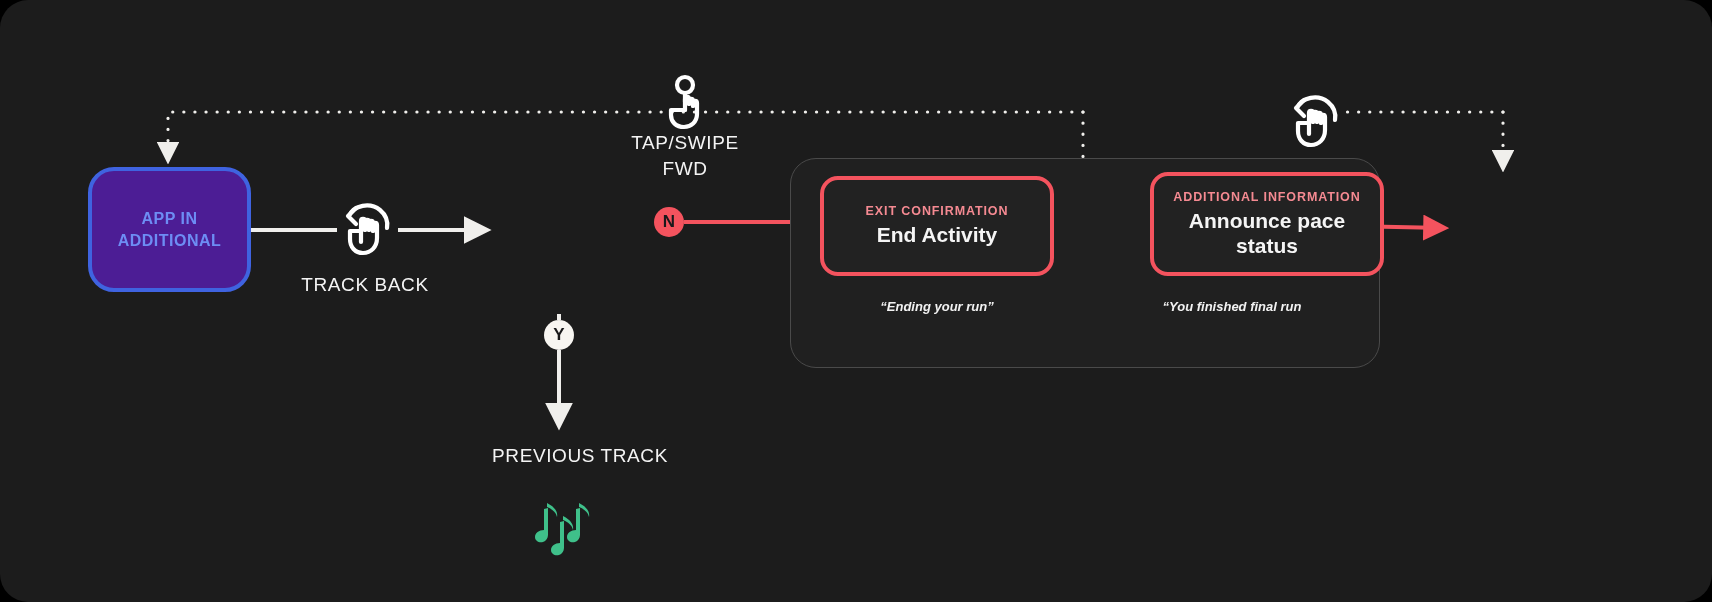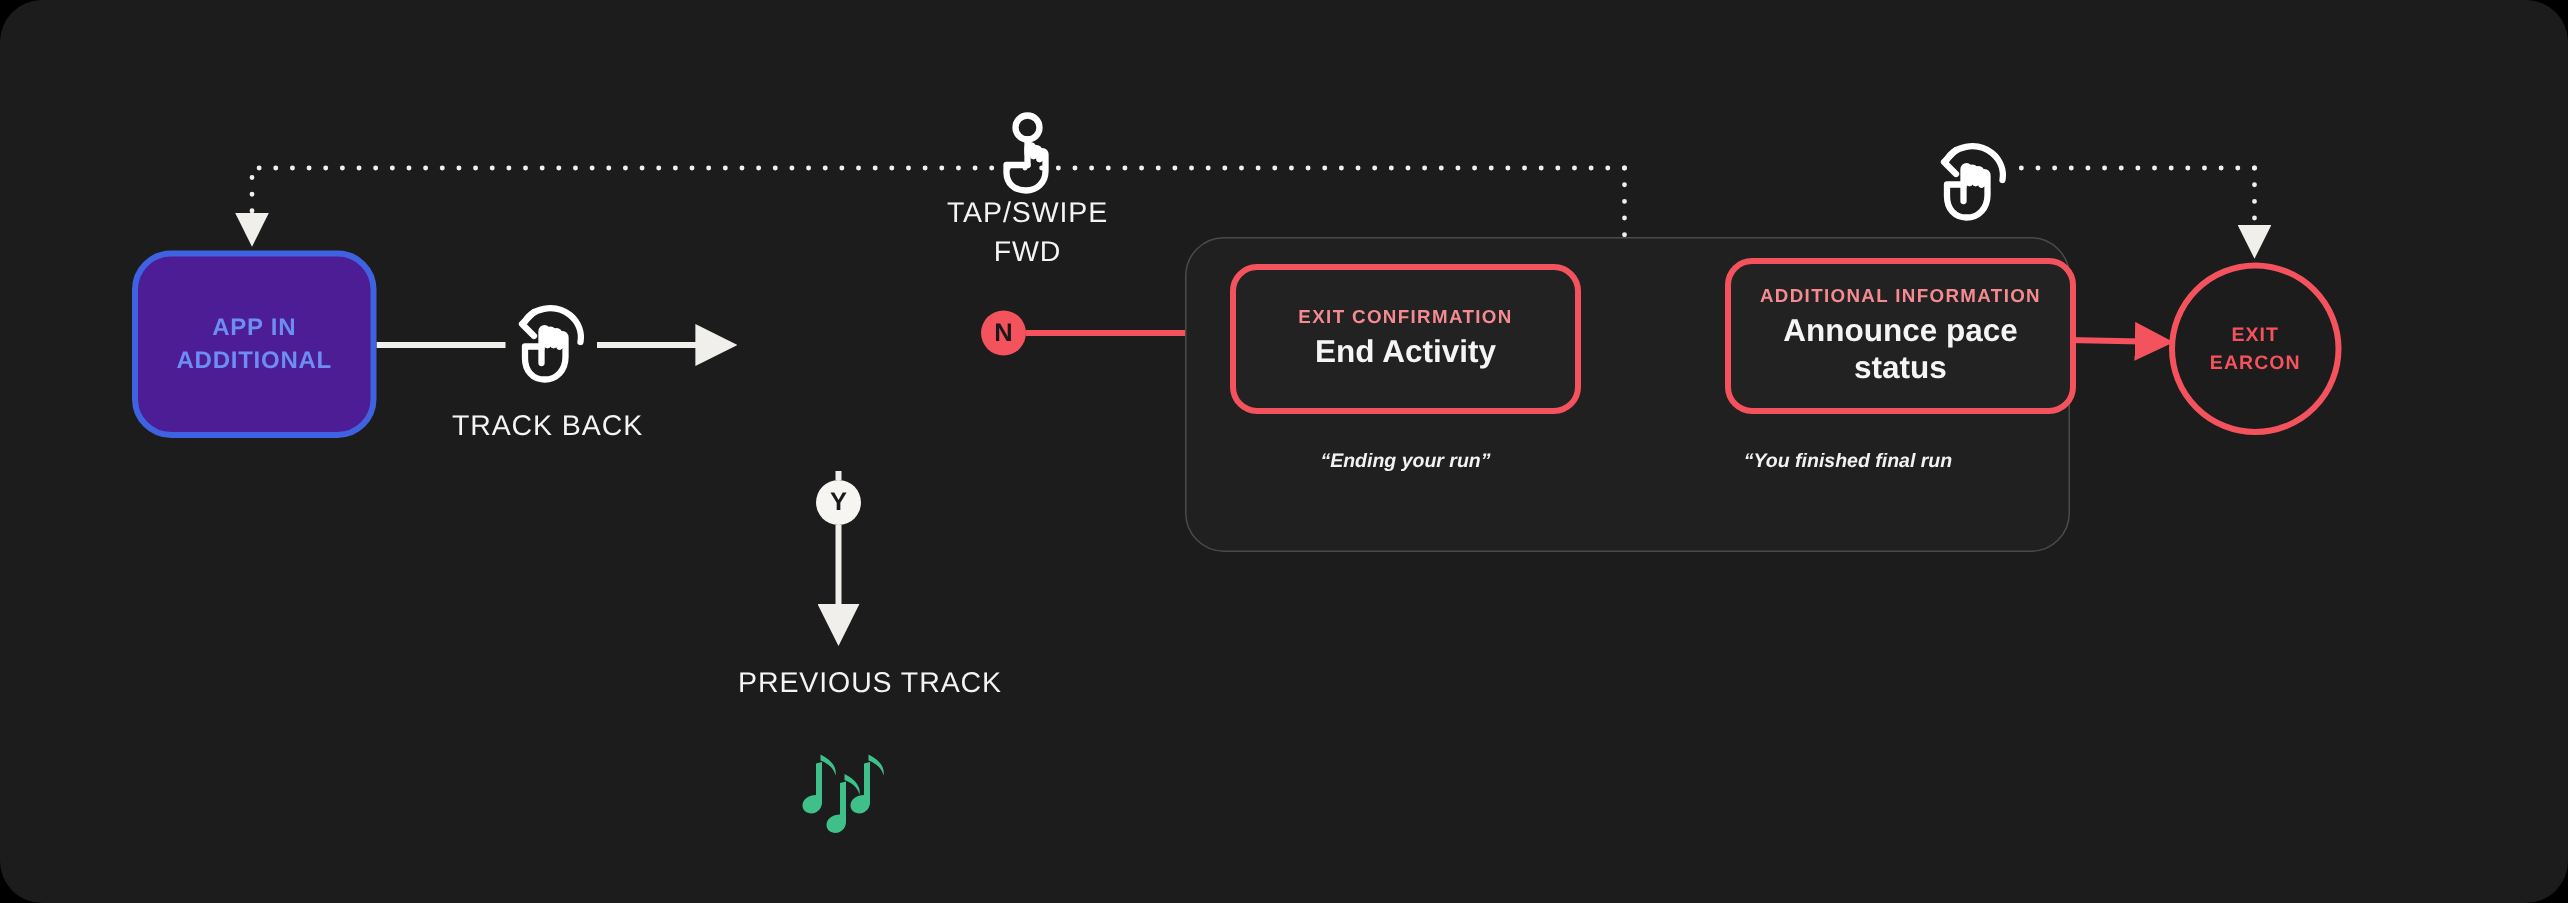--- a/index.html
+++ b/index.html
@@ -284,26 +284,20 @@
     <div class="kicker">ADDITIONAL INFORMATION</div>
     <div class="title">
       <span>Announce pace</span><br>
       <span>status</span>
     </div>
   </div>
   <div class="quote" id="quote-2">
     <span>“You finished final run</span><br>
   </div>
 
-  <div id="earcon" class="node">
-    <div class="lbl">
-      <span>EXIT</span><br>
-      <span>EARCON</span>
-    </div>
-  </div>
 
   <div class="edge-label" id="lbl-prev-track">PREVIOUS TRACK</div>
 
   <div class="gesture-icon" id="icon-music">
     <svg width="58" height="62" viewBox="0 0 58 62" xmlns="http://www.w3.org/2000/svg">
       <g fill="#3fc08a">
 
         <path d="M 11 30 C 6 30 2 33 2 37 C 2 41 6 43 10 42 C 13 41 15 38 15 35 L 15 8 L 11 9 Z"></path>
         <path d="M 14 7 C 19 9 23 12 24 17 C 25 12 22 7 14 3 Z"></path>
 

